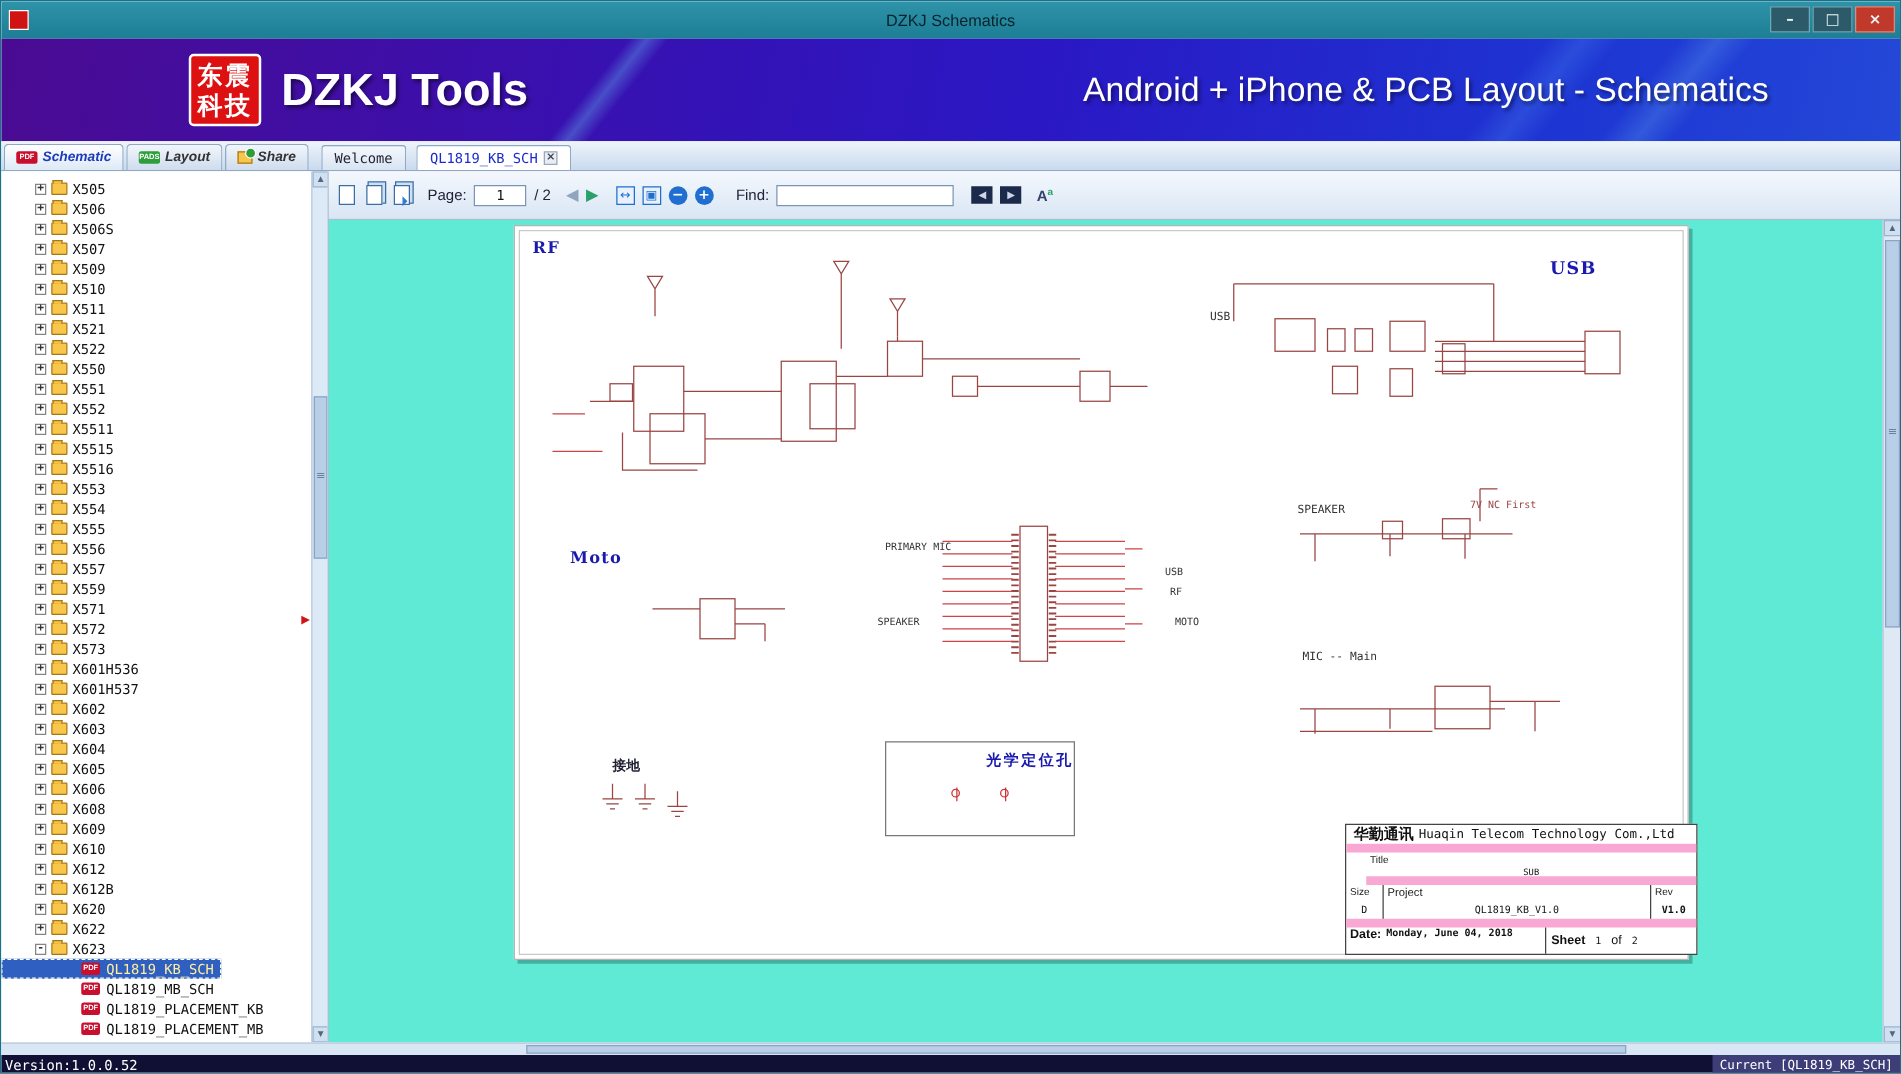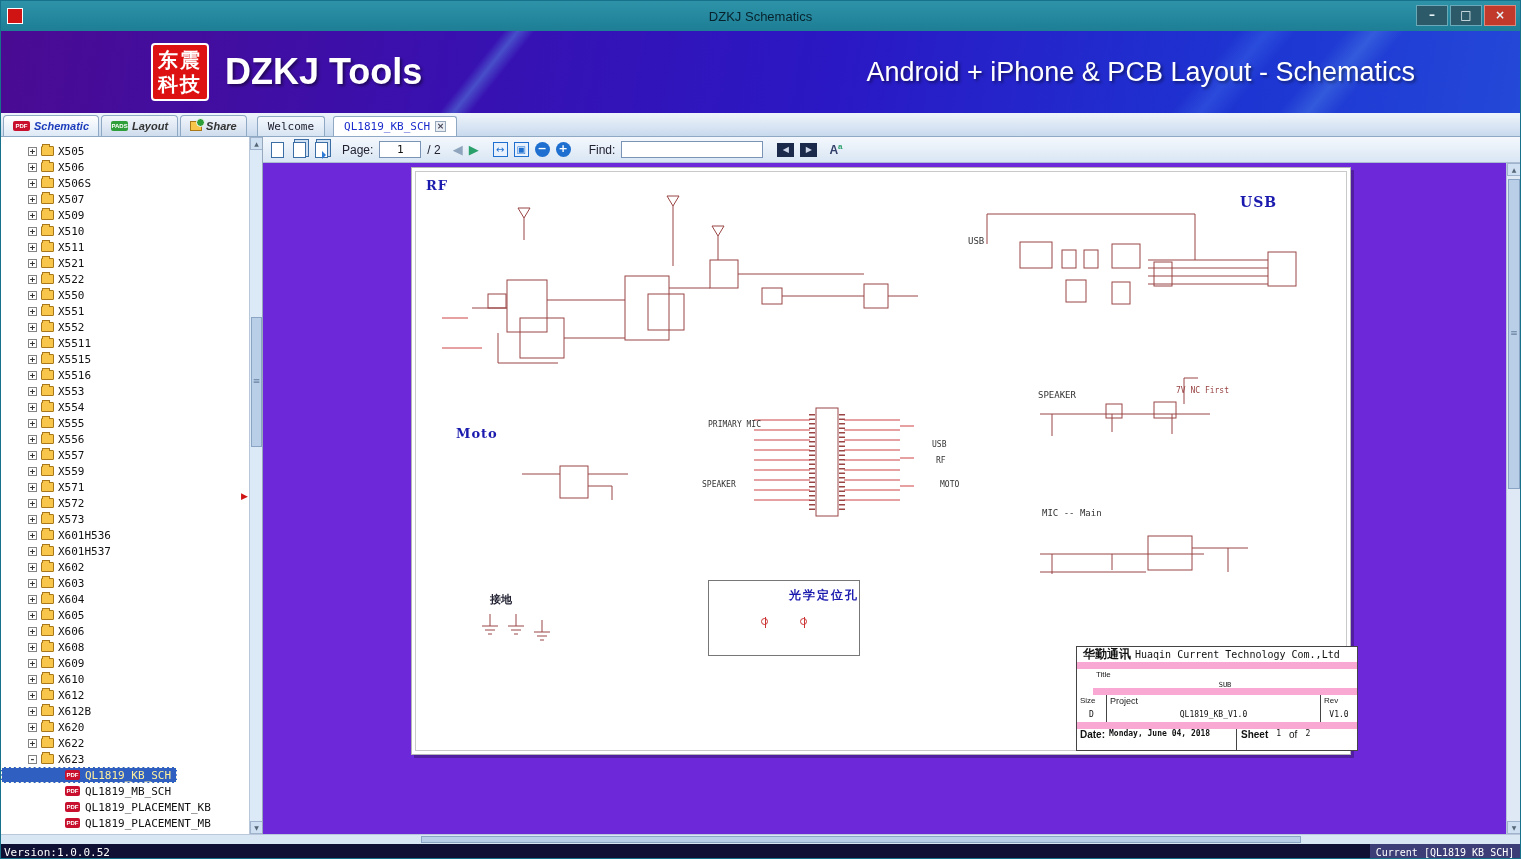--- a/index.html
+++ b/index.html
@@ -88,21 +88,21 @@
           color:#567;font:6px/11px "DejaVu Sans",sans-serif;text-align:center;cursor:pointer;}
   .sthumb{position:absolute;left:1px;width:11px;background:#b9cfe8;border:1px solid #8aa4c4;
           color:#68819e;font:9px/1 "DejaVu Sans",sans-serif;text-align:center;cursor:grab;}
   .sthumb .grip{position:absolute;left:0;right:0;top:50%;margin-top:-5px;}
   .split-marker{position:absolute;left:-9px;top:354px;color:#d01414;font:9px "DejaVu Sans",sans-serif;
                 cursor:pointer;z-index:3;}
 
   .rightpane{position:relative;flex:1;height:100%;display:flex;flex-direction:column;}
 
   
-  .toolbar{height:26px;background:linear-gradient(#f4f8fd,#d9e6f4);border-bottom:1px solid #aabdd2;
+  .toolbar{height:39px;background:linear-gradient(#f4f8fd,#d9e6f4);border-bottom:1px solid #aabdd2;
            display:flex;align-items:center;gap:6px;padding:0 8px;font:12px "Liberation Sans",sans-serif;
            color:#223;}
   .pg-ico{width:13px;height:16px;background:#fff;border:1px solid #3a6ea5;position:relative;cursor:pointer;}
   .pg-ico.multi{box-shadow:2px -2px 0 #cfe0f2, 2px -2px 0 1px #3a6ea5;margin-left:3px;}
   .pg-ico.arrow::after{content:"";position:absolute;right:-3px;bottom:-2px;border:4px solid transparent;
                        border-left-color:#2e7cd6;}
   .pagebox{width:42px;height:17px;border:1px solid #7a94b5;background:#fff;text-align:center;
            font:11px "DejaVu Sans Mono",monospace;color:#111;}
   .navarrow{font:13px "DejaVu Sans",sans-serif;cursor:pointer;}
   .navarrow.back{color:#8fa4bd;}
@@ -112,21 +112,21 @@
   .zbtn{width:15px;height:15px;border-radius:50%;background:#1f6fd0;color:#fff;
         font:bold 11px/14px "DejaVu Sans",sans-serif;text-align:center;cursor:pointer;}
   .findbox{width:142px;height:17px;border:1px solid #7a94b5;background:#fff;
            font:11px "DejaVu Sans Mono",monospace;padding:0 3px;}
   .fnav{width:17px;height:14px;background:#1b2a4a;color:#cdd6e8;font:8px/14px "DejaVu Sans",sans-serif;
         text-align:center;cursor:pointer;}
   .aico{color:#33406a;font:bold 12px "Liberation Sans",sans-serif;cursor:pointer;}
   .aico sup{font-size:8px;color:#2aa06a;}
 
   
-  .content{position:relative;flex:1;background:#6d28d9;overflow:hidden;}
+  .content{position:relative;flex:1;background:#5eead4;overflow:hidden;}
   .page{position:absolute;left:148px;top:4px;width:940px;height:588px;background:#fff;
         border:1px solid #b5b5b5;box-shadow:3px 3px 0 rgba(0,0,0,.25);}
   .frame{position:absolute;left:3px;top:3px;right:3px;bottom:3px;border:1px solid #c9c9c9;}
   .schem-art{position:absolute;left:0;top:0;}
   .slbl{position:absolute;white-space:nowrap;}
   .sec-title{color:#1a1aae;font:bold 13px "DejaVu Serif",serif;letter-spacing:1px;}
   .tiny{font:8px "DejaVu Sans Mono",monospace;color:#333;}
   .tiny2{font:9px "DejaVu Sans Mono",monospace;color:#333;}
   .opt-box{position:absolute;left:296px;top:412px;width:152px;height:76px;border:1px solid #777;
            text-align:center;}
@@ -147,21 +147,21 @@
   .tb-minilab{position:absolute;left:3px;top:1px;font:8px "Liberation Sans",sans-serif;color:#222;}
   .tb-center{position:absolute;left:0;right:0;top:12px;text-align:center;font:7px "DejaVu Sans Mono",monospace;}
   .tb-mid{height:34px;display:flex;}
   .tb-cell{position:relative;border-right:1px solid #444;height:100%;}
   .tb-cell:last-child{border-right:none;}
   .tb-cell .val{position:absolute;left:0;right:0;top:15px;text-align:center;font:8px "DejaVu Sans Mono",monospace;}
   .tb-bottom{height:21px;display:flex;}
   .tb-date{width:160px;border-right:1px solid #444;display:flex;align-items:flex-start;gap:4px;padding-left:3px;}
   .tb-date .dl{font:bold 10px "Liberation Sans",sans-serif;}
   .tb-date .dv{font:bold 8px "DejaVu Sans Mono",monospace;}
-  .tb-sheet{flex:1;display:flex;gap:8px;padding-left:4px;}
+  .tb-sheet{flex:1;display:flex;align-items:center;gap:8px;padding-left:4px;}
   .tb-sheet .sl{font:bold 10px "Liberation Sans",sans-serif;}
   .tb-sheet .sv{font:8px "DejaVu Sans Mono",monospace;}
 
   
   .v-scroll{position:absolute;right:0;top:0;bottom:0;width:14px;background:#dfe9f6;
             border-left:1px solid #b8c8da;}
 
   
   .hstrip{position:absolute;left:0;top:833px;width:100%;height:10px;background:#d9e6f4;
           border-top:1px solid #b8c8da;}
@@ -538,38 +538,38 @@
 
           <div class="opt-box">
             <div class="cap">光学定位孔</div>
             <span class="opt-mark"></span>
             <span class="opt-mark"></span>
           </div>
 
           <div class="tblock">
             <div class="tb-row tb-company">
               <span class="cn">华勤通讯</span>
-              <span class="en">Huaqin Current Technology Com.,Ltd</span>
+              <span class="en">Huaqin Telecom Technology Com.,Ltd</span>
             </div>
             <div class="tb-row tb-title">
               <span class="tb-minilab">Title</span>
               <span class="tb-center">SUB</span>
             </div>
             <div class="tb-row tb-mid">
               <div class="tb-cell" style="width:30px;">
                 <span class="tb-minilab">Size</span>
                 <span class="val">D</span>
               </div>
               <div class="tb-cell" style="flex:1;">
                 <span class="tb-minilab" style="font-size:9px;">Project</span>
                 <span class="val">QL1819_KB_V1.0</span>
               </div>
               <div class="tb-cell" style="width:36px;">
                 <span class="tb-minilab">Rev</span>
-                <span class="val" style="font-weight:normal;">V1.0</span>
+                <span class="val" style="font-weight:bold;">V1.0</span>
               </div>
             </div>
             <div class="tb-row tb-bottom">
               <div class="tb-date">
                 <span class="dl">Date:</span>
                 <span class="dv">Monday, June 04, 2018</span>
               </div>
               <div class="tb-sheet">
                 <span class="sl">Sheet</span>
                 <span class="sv">1</span>

